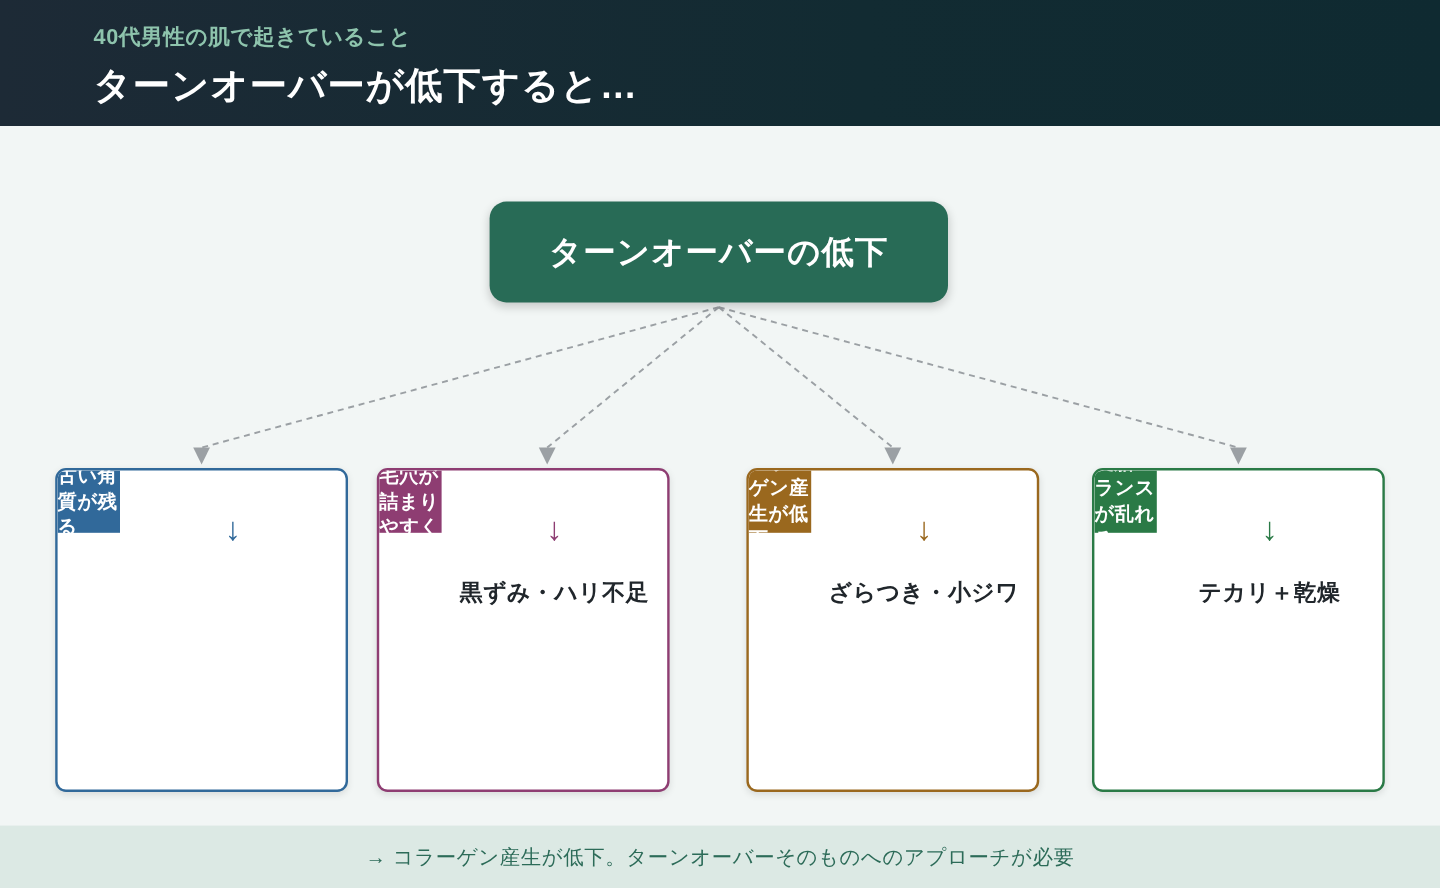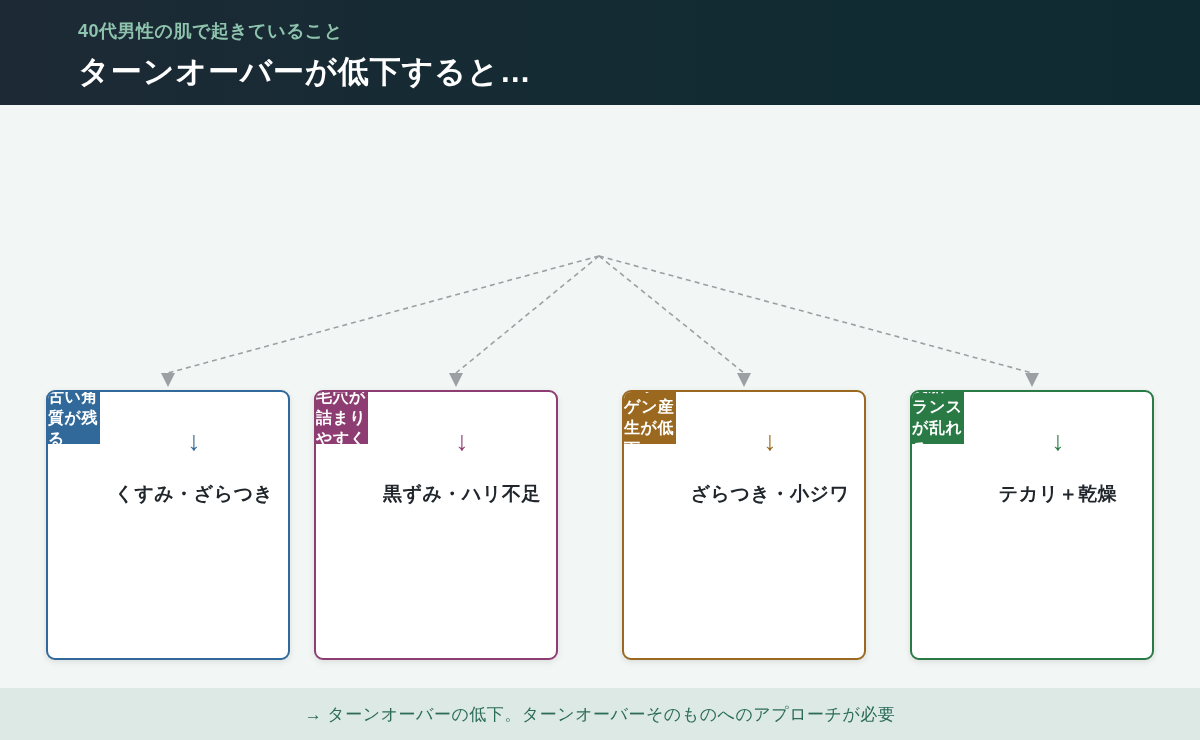--- a/index.html
+++ b/index.html
@@ -91,28 +91,30 @@
         <line x1="599" y1="151" x2="1032" y2="268"></line>
       </g>
       <g fill="#9ba0a4" stroke="none">
         <polygon points="161,268 175,268 168,282"></polygon>
         <polygon points="449,268 463,268 456,282"></polygon>
         <polygon points="737,268 751,268 744,282"></polygon>
         <polygon points="1025,268 1039,268 1032,282"></polygon>
       </g>
     </svg>
 
+    <div class="root-node" style="--accent: #286b56;">
+      <span class="root-label">ターンオーバーの低下</span>
+    </div>
 
     <div class="card pos-1" style="--accent: #31699a;">
       <div class="card-header">
         <span class="card-title">古い角質が残る</span>
       </div>
       <div class="card-body">
         <span class="card-arrow">↓</span>
-        <span class="card-result">くすみ・ざらつき</span>
       </div>
     </div>
 
     <div class="card pos-2" style="--accent: #8e3d72;">
       <div class="card-header">
         <span class="card-title">毛穴が詰まりやすく</span>
       </div>
       <div class="card-body">
         <span class="card-arrow">↓</span>
         <span class="card-result">黒ずみ・ハリ不足</span>
@@ -135,16 +137,16 @@
       </div>
       <div class="card-body">
         <span class="card-arrow">↓</span>
         <span class="card-result">テカリ＋乾燥</span>
       </div>
     </div>
 
   </div>
 
   <div class="footer">
-    <span class="footer-note">→ ターンオーバーの低下。ターンオーバーそのものへのアプローチが必要</span>
+    <span class="footer-note">→ コラーゲン産生が低下。ターンオーバーそのものへのアプローチが必要</span>
   </div>
 
 </div>
 
 </body></html>

